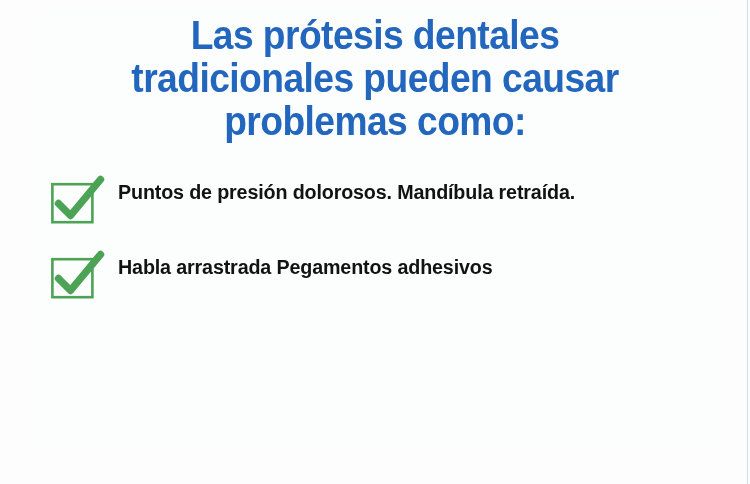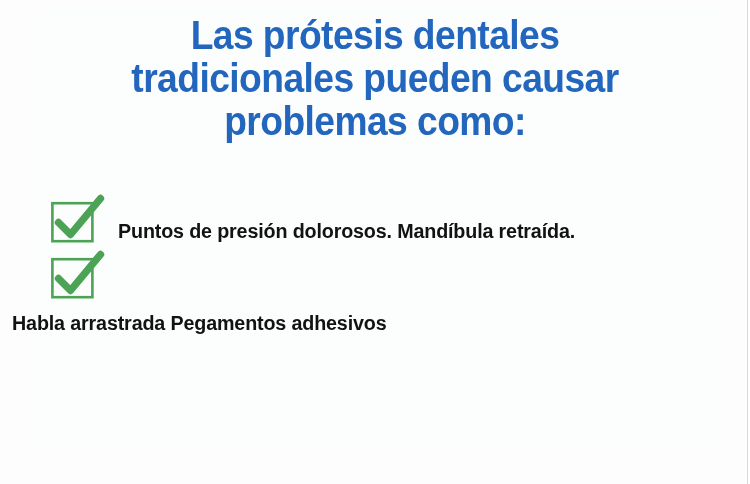--- a/index.html
+++ b/index.html
@@ -71,23 +71,23 @@
     left: 0;
     top: 168px;
     width: 750px;
   }
   .check-row {
     position: relative;
     height: 70px;
     display: flex;
     align-items: flex-start;
   }
-  .check-row.r1 { height: 75px; align-items: flex-end; }
+  .check-row.r1 { height: 75px; }
   .check-row.r2 { height: 69px; }
-  .check-row.r3 { height: 70px; flex-direction: column; }
+  .check-row.r3 { height: 70px; }
 
   .check-icon {
     position: relative;
     flex: 0 0 auto;
     width: 56px;
     height: 48px;
     margin-left: 50px;
     margin-top: 8px;
   }
   .check-icon svg {

